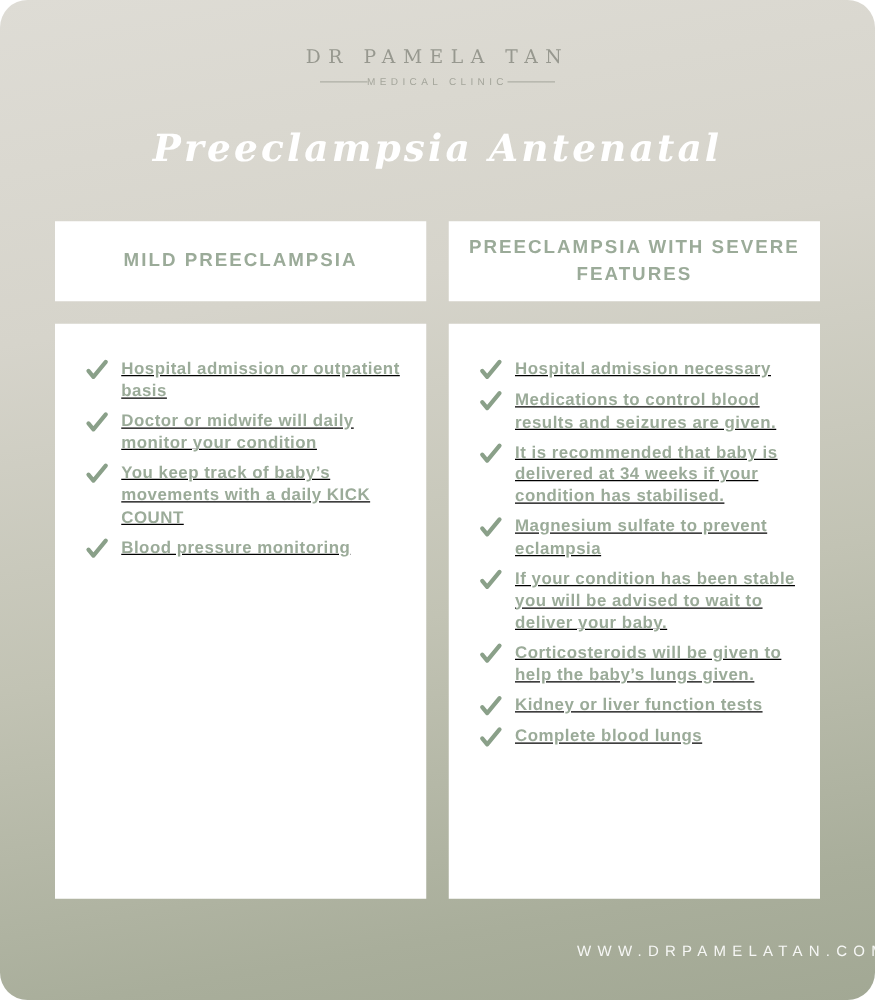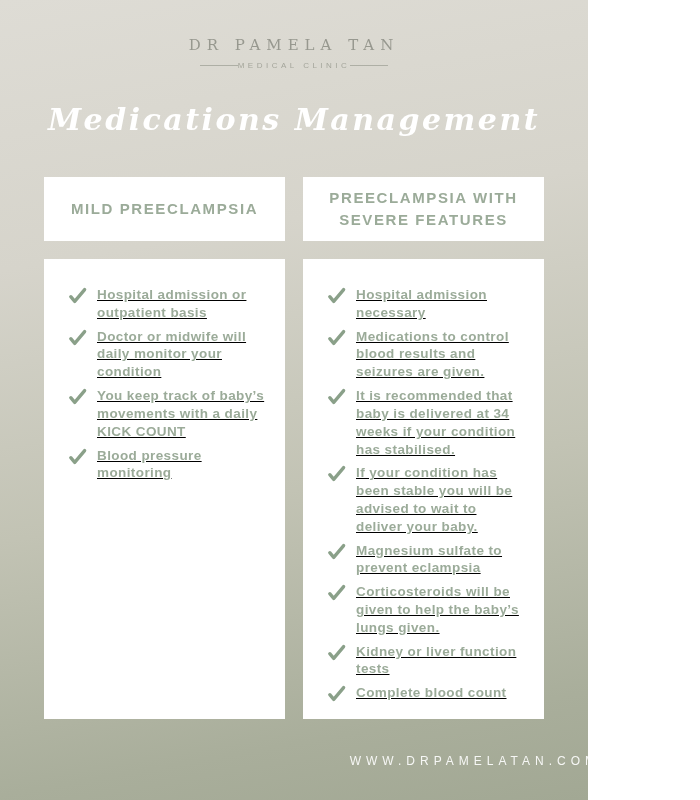--- a/index.html
+++ b/index.html
@@ -1,23 +1,24 @@
 <!DOCTYPE html>
 <html><head>
 <meta charset="utf-8">
 <style>
   html, body { margin: 0; padding: 0; }
   .page {
     position: relative;
-    width: 588px;
+    width: 700px;
     height: 800px;
     overflow: hidden;
     background: linear-gradient(170deg, #dedcd5 0%, #d6d4cb 30%, #c2c3b4 60%, #a9ae9b 88%, #a2a894 100%);
     font-family: "Liberation Sans", sans-serif;
     box-sizing: border-box;
+    border-radius: 22px;
   }
 
   
   .logo { padding-top: 36px; text-align: center; }
   .logo-name {
     font-family: "DejaVu Serif", serif;
     font-size: 15px;
     letter-spacing: 6px;
     color: #97988f;
     margin: 0 0 7px 0;
@@ -118,21 +119,21 @@
 
   <div class="logo">
     <div class="logo-name">DR PAMELA TAN</div>
     <div class="logo-tagline-row">
       <span class="logo-line"></span>
       <span class="logo-tagline">MEDICAL CLINIC</span>
       <span class="logo-line"></span>
     </div>
   </div>
 
-  <div class="page-title">Medications Management</div>
+  <div class="page-title">Preeclampsia Antenatal</div>
 
   <div class="columns">
 
     <div class="column">
       <div class="card header-card">
         <h2>MILD PREECLAMPSIA</h2>
       </div>
       <div class="card body-card">
         <ul class="checklist">
             <li>
@@ -200,53 +201,53 @@
                 </svg>
               </span>
               <span class="item-text">It is recommended that baby is delivered at 34 weeks if your condition has stabilised.</span>
             </li>
             <li>
               <span class="check">
                 <svg viewBox="0 0 24 24" fill="none">
                   <path d="M3.5 13.5 L8.5 19.5 L21 4.5" stroke="#8aa089" stroke-width="4.2" stroke-linecap="round" stroke-linejoin="round"></path>
                 </svg>
               </span>
+              <span class="item-text">Magnesium sulfate to prevent eclampsia</span>
+            </li>
+            <li>
+              <span class="check">
+                <svg viewBox="0 0 24 24" fill="none">
+                  <path d="M3.5 13.5 L8.5 19.5 L21 4.5" stroke="#8aa089" stroke-width="4.2" stroke-linecap="round" stroke-linejoin="round"></path>
+                </svg>
+              </span>
               <span class="item-text">If your condition has been stable you will be advised to wait to deliver your baby.</span>
             </li>
             <li>
               <span class="check">
                 <svg viewBox="0 0 24 24" fill="none">
                   <path d="M3.5 13.5 L8.5 19.5 L21 4.5" stroke="#8aa089" stroke-width="4.2" stroke-linecap="round" stroke-linejoin="round"></path>
                 </svg>
               </span>
-              <span class="item-text">Magnesium sulfate to prevent eclampsia</span>
-            </li>
-            <li>
-              <span class="check">
-                <svg viewBox="0 0 24 24" fill="none">
-                  <path d="M3.5 13.5 L8.5 19.5 L21 4.5" stroke="#8aa089" stroke-width="4.2" stroke-linecap="round" stroke-linejoin="round"></path>
-                </svg>
-              </span>
               <span class="item-text">Corticosteroids will be given to help the baby’s lungs given.</span>
             </li>
             <li>
               <span class="check">
                 <svg viewBox="0 0 24 24" fill="none">
                   <path d="M3.5 13.5 L8.5 19.5 L21 4.5" stroke="#8aa089" stroke-width="4.2" stroke-linecap="round" stroke-linejoin="round"></path>
                 </svg>
               </span>
               <span class="item-text">Kidney or liver function tests</span>
             </li>
             <li>
               <span class="check">
                 <svg viewBox="0 0 24 24" fill="none">
                   <path d="M3.5 13.5 L8.5 19.5 L21 4.5" stroke="#8aa089" stroke-width="4.2" stroke-linecap="round" stroke-linejoin="round"></path>
                 </svg>
               </span>
-              <span class="item-text">Complete blood count</span>
+              <span class="item-text">Complete blood lungs</span>
             </li>
           </ul>
       </div>
     </div>
 
   </div>
 
   <div class="footer">WWW.DRPAMELATAN.COM</div>
 
 </div>

